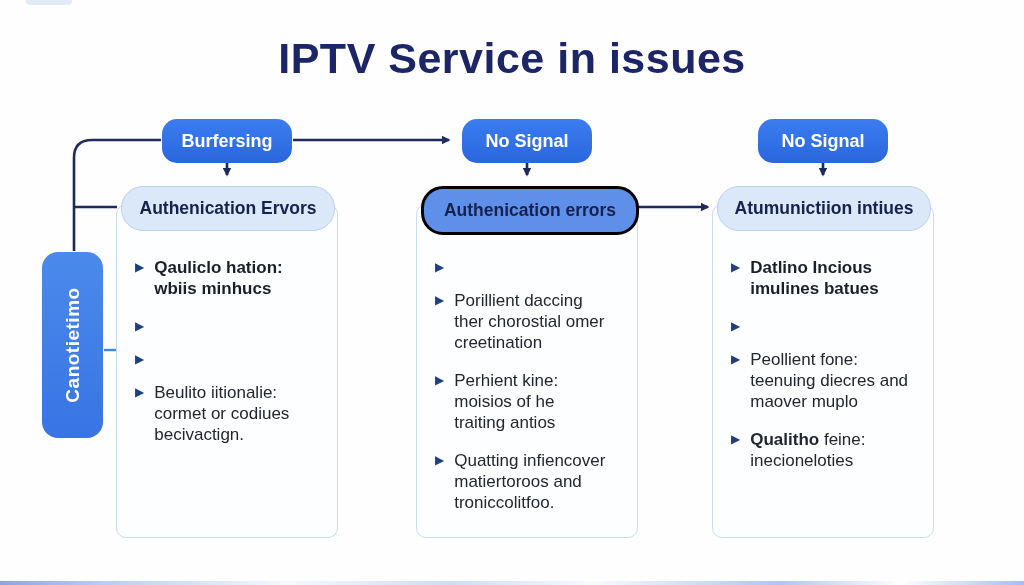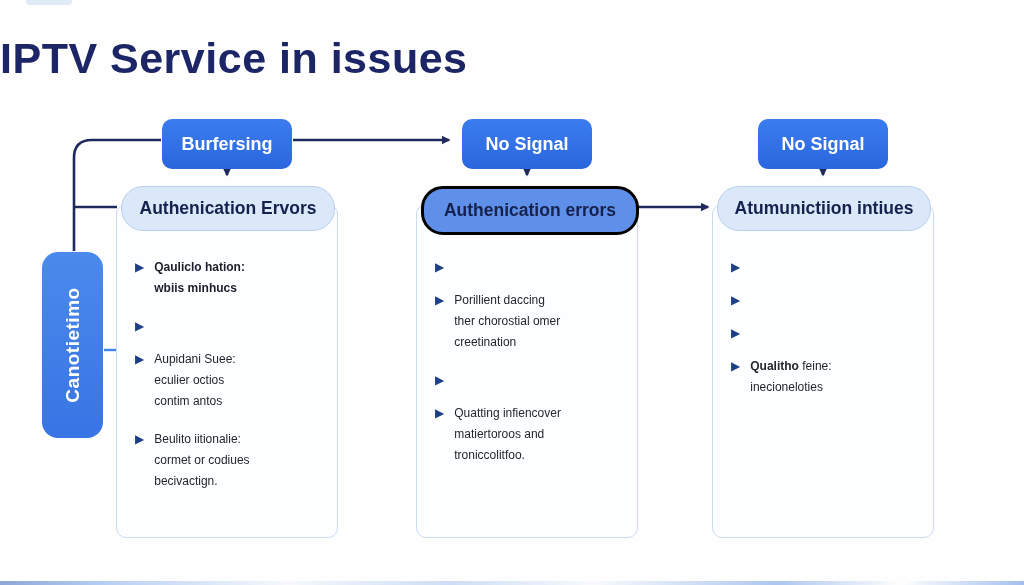--- a/index.html
+++ b/index.html
@@ -12,52 +12,52 @@
     --connector:#1e2a5c;
     --body-text:#23262e;
   }
   html,body{margin:0;padding:0;background:#ffffff;}
   #canvas{
     position:relative;width:1024px;height:585px;overflow:hidden;
     background:#fefefe;
     font-family:"Liberation Sans", sans-serif;
   }
   .page-title{
-    position:absolute;left:0;top:34px;width:1024px;text-align:left;
+    position:absolute;left:0;top:34px;width:1024px;text-align:center;
     font-size:43px;font-weight:bold;color:var(--title-text);letter-spacing:0.5px;
   }
   svg.connectors{position:absolute;left:0;top:0;z-index:1;pointer-events:none;}
   svg.connectors path.nav{stroke:var(--connector);stroke-width:2.6;fill:none;}
   svg.connectors path.blueline{stroke:#4285e8;stroke-width:2.4;fill:none;}
   svg.connectors marker path{fill:var(--connector);stroke:none;}
   .top-btn{
-    position:absolute;top:119px;width:130px;height:50px;z-index:3;
+    position:absolute;top:119px;width:130px;height:44px;z-index:3;
     background:linear-gradient(180deg,#3b7cf0,#2a66dd);
-    border-radius:10px;color:#ffffff;font-weight:bold;font-size:18px;
+    border-radius:15px;color:#ffffff;font-weight:bold;font-size:18px;
     display:flex;align-items:center;justify-content:center;
   }
   .pill{
     position:absolute;top:186px;width:212px;height:43px;z-index:3;
     border-radius:22px;display:flex;align-items:center;justify-content:center;
     font-weight:bold;font-size:17.5px;color:#16214d;
   }
   .pill.light{background:var(--light-pill);border:1px solid var(--pill-border);}
   .pill.filled{background:var(--mid-pill);border:3px solid #000000;}
   .card{
     position:absolute;top:204px;width:222px;height:334px;z-index:2;
     background:#fdfeff;border:1.5px solid var(--card-border);border-radius:10px;
     box-sizing:border-box;padding:52px 12px 0 18px;
     display:flex;flex-direction:column;gap:17px;
   }
   .bullet{display:flex;align-items:flex-start;}
   .bullet .tri{
     flex:0 0 auto;font-size:12px;line-height:12px;margin:4px 10px 0 0;color:#1c3f86;
   }
   .bullet .bullet-text{
-    font-size:12px;line-height:21px;color:var(--body-text);
+    font-size:17px;line-height:21px;color:var(--body-text);
   }
   .bullet.bold .bullet-text{font-weight:bold;color:#1b1f2c;}
   .side-btn{
     position:absolute;left:42px;top:252px;width:61px;height:186px;z-index:2;
     background:linear-gradient(180deg,#4b8aec,#3874e4);border-radius:16px;
   }
   .side-btn .side-label{
     position:absolute;left:50%;top:50%;
     transform:translate(-50%,-50%) rotate(-90deg);
     white-space:nowrap;color:#ffffff;font-weight:bold;font-size:19px;letter-spacing:0.5px;
@@ -116,56 +116,58 @@
       <div class="card" style="left: 116px;">
         <div class="bullet bold">
           <span class="tri">▶</span>
           <div class="bullet-text">Qauliclo hation:<br>wbiis minhucs</div>
         </div>
         <div class="bullet">
           <span class="tri">▶</span>
         </div>
         <div class="bullet">
           <span class="tri">▶</span>
-          <div class="bullet-text">Aupidani Suee:<br>eculier octios<br>contim antos</div>
         </div>
         <div class="bullet">
           <span class="tri">▶</span>
           <div class="bullet-text">Beulito iitionalie:<br>cormet or codiues<br>becivactign.</div>
         </div>
       </div>
       <div class="top-btn" style="left: 462px;">No Signal</div>
       <div class="pill filled" style="left: 421px;">Authenication errors</div>
       <div class="card" style="left: 416px;">
         <div class="bullet bold">
           <span class="tri">▶</span>
         </div>
         <div class="bullet">
           <span class="tri">▶</span>
           <div class="bullet-text">Porillient daccing<br>ther chorostial omer<br>creetination</div>
         </div>
         <div class="bullet">
           <span class="tri">▶</span>
+          <div class="bullet-text">Perhient kine:<br>moisios of he<br>traiting antios</div>
         </div>
         <div class="bullet">
           <span class="tri">▶</span>
           <div class="bullet-text">Quatting infiencover<br>matiertoroos and<br>troniccolitfoo.</div>
         </div>
       </div>
       <div class="top-btn" style="left: 758px;">No Signal</div>
       <div class="pill light" style="left: 717px;">Atumunictiion intiues</div>
       <div class="card" style="left: 712px;">
         <div class="bullet bold">
           <span class="tri">▶</span>
+          <div class="bullet-text">Datlino Incious<br>imulines batues</div>
         </div>
         <div class="bullet">
           <span class="tri">▶</span>
         </div>
         <div class="bullet">
           <span class="tri">▶</span>
+          <div class="bullet-text">Peollient fone:<br>teenuing diecres and<br>maover muplo</div>
         </div>
         <div class="bullet">
           <span class="tri">▶</span>
           <div class="bullet-text"><strong>Qualitho</strong> feine:<br>inecioneloties</div>
         </div>
       </div>
     </div>
 
   <div class="bottom-strip"></div>
 </div>

